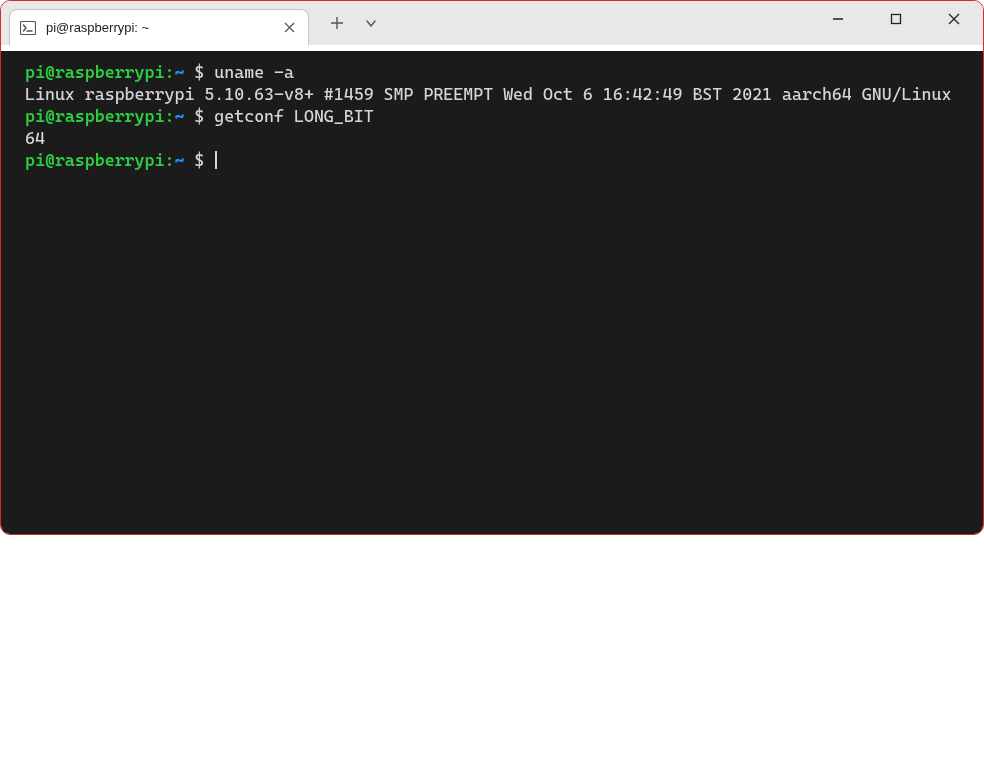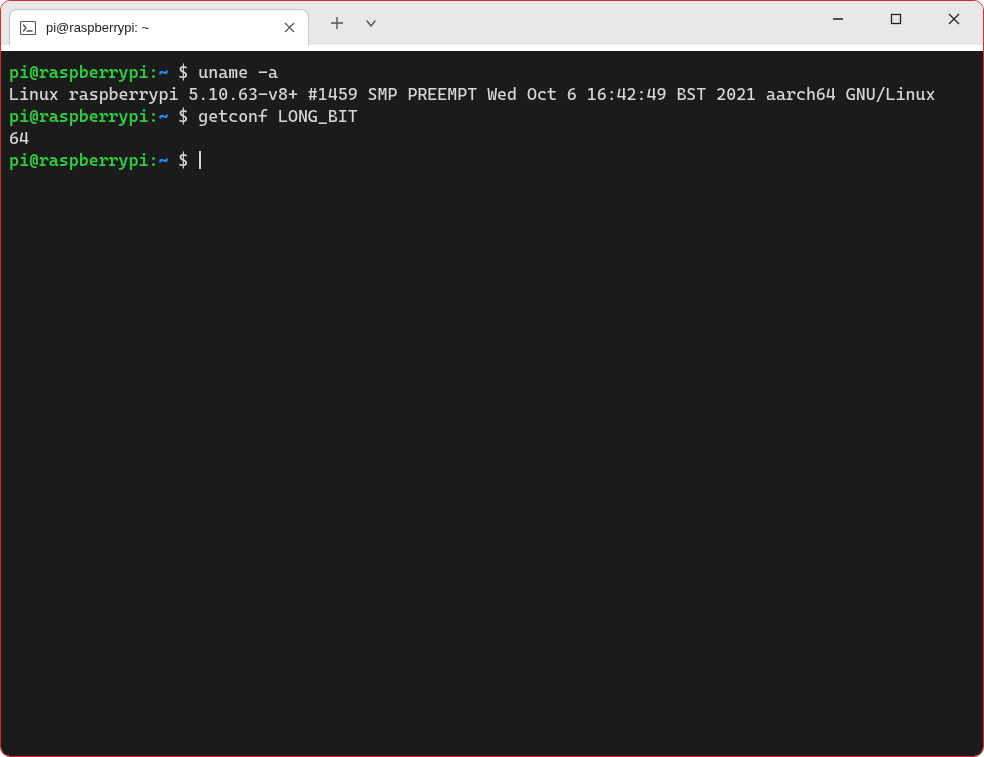--- a/index.html
+++ b/index.html
@@ -6,21 +6,21 @@
   html, body {
     margin: 0;
     padding: 0;
     width: 984px;
     height: 757px;
     overflow: hidden;
     font-family: "Segoe UI", sans-serif;
   }
   .window {
     width: 984px;
-    height: 757px;
+    height: 535px;
     border: 1.5px solid #d02f2f;
     border-radius: 10px;
     overflow: hidden;
     display: flex;
     flex-direction: column;
     background: #e8e8e8;
   }
   .titlebar {
     height: 44px;
     background: #e8e8e8;
@@ -97,21 +97,21 @@
     height: 6px;
     background: #fff;
   }
   .terminal {
     flex: 1;
     background: #1b1b1b;
     color: #d6d6d6;
     font-family: "Cascadia Mono", "Consolas", "Menlo", monospace;
     font-size: 17px;
     line-height: 22px;
-    padding: 10px 8px;
+    padding: 10px 24px;
     white-space: pre;
     overflow: hidden;
   }
   .prompt-user { color: #2ecc40; font-weight: 600; }
   .prompt-path { color: #1e90ff; font-weight: 600; }
   .cmd, .out { color: #d6d6d6; }
   .cursor {
     display: inline-block;
     width: 2px;
     height: 18px;

